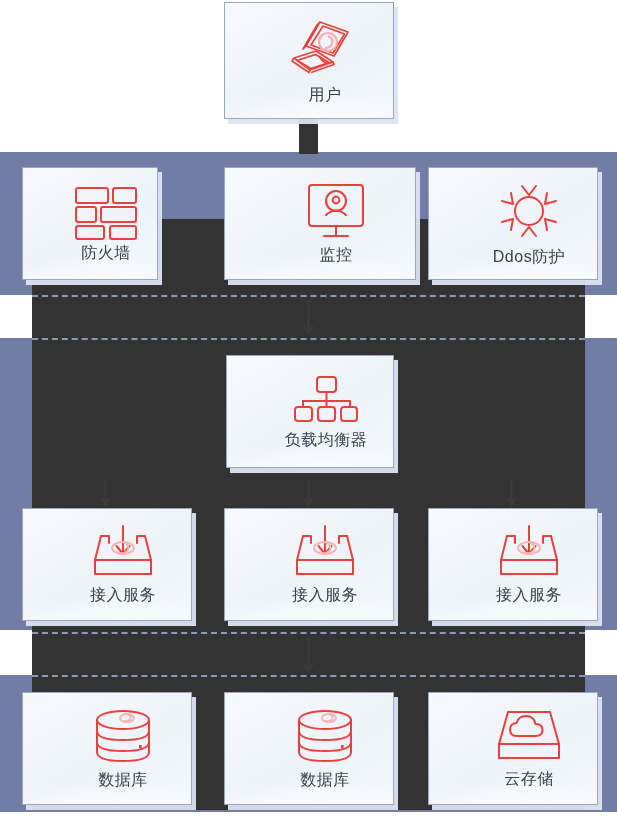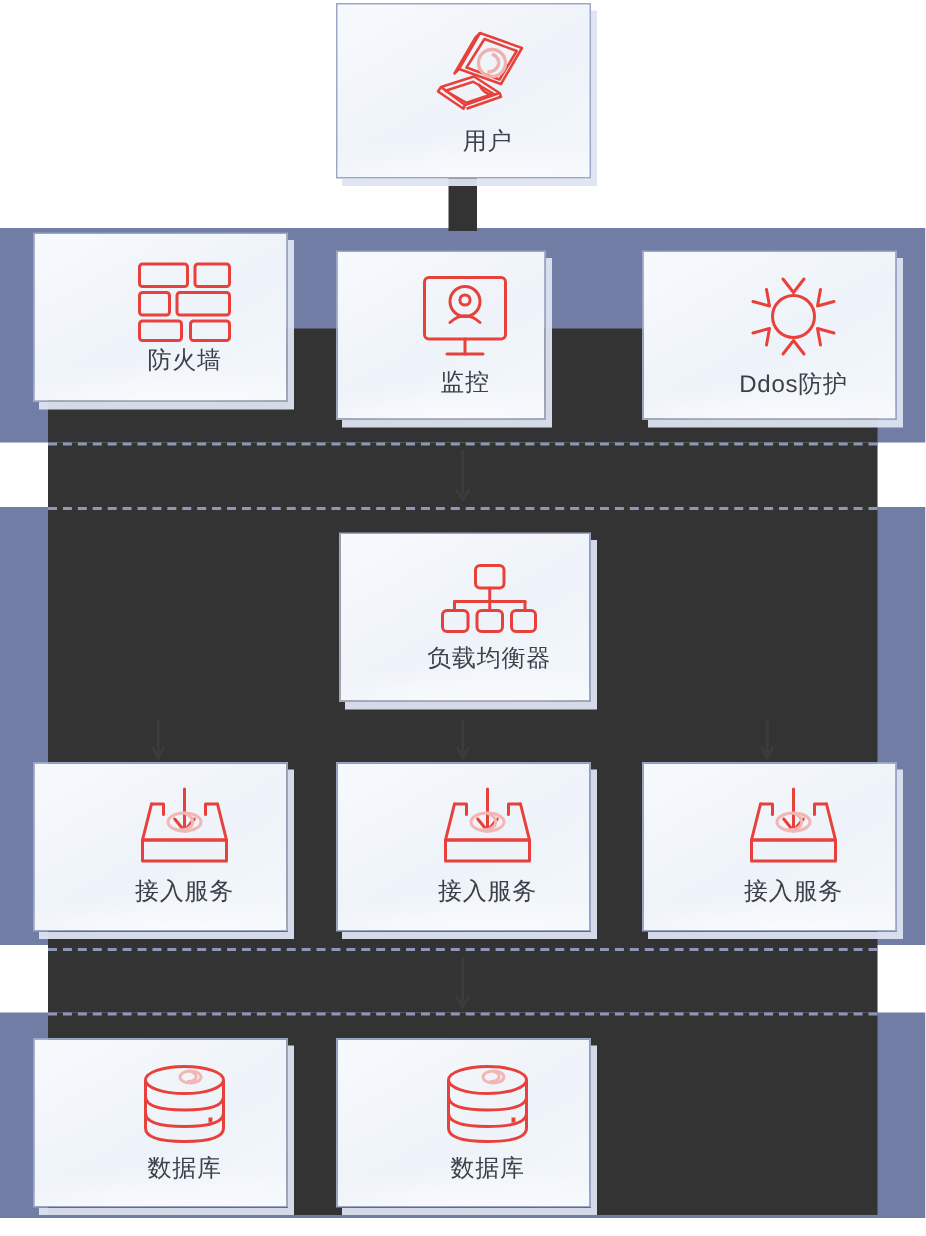--- a/index.html
+++ b/index.html
@@ -104,37 +104,37 @@
           <path d="M8 40 L6 43 L23 54.5 L24 52"></path>
           <path d="M47 44 L48 46.5 L25 54.5"></path>
         </g>
         <circle cx="42" cy="24" r="9" fill="none" stroke="#f0b0ae" stroke-width="2.2"></circle>
         <path d="M42 18 q6 3 4 8 q-2 4 -7 4" fill="none" stroke="#f0b0ae" stroke-width="2.2"></path>
       </svg>
     </span>
     <span class="lbl">用户</span>
   </div>
 
-  <div class="card" style="left:22px;top:155px;width:170px;height:113px;font-family:Liberation Serif, serif;">
+  <div class="card" style="left:22px;top:167px;width:136px;height:113px;font-family:Liberation Serif, serif;">
     <span class="ic">
       <svg width="64" height="50" viewBox="0 0 64 50">
         <g fill="none" stroke="#e8413c" stroke-width="2" rx="2">
           <rect x="2" y="2" width="32" height="15" rx="2"></rect>
           <rect x="39" y="2" width="23" height="15" rx="2"></rect>
           <rect x="2" y="21" width="20" height="15" rx="2"></rect>
           <rect x="27" y="21" width="35" height="15" rx="2"></rect>
           <rect x="2" y="40" width="28" height="13" rx="2"></rect>
           <rect x="36" y="40" width="26" height="13" rx="2"></rect>
         </g>
       </svg>
     </span>
     <span class="lbl">防火墙</span>
   </div>
 
-  <div class="card" style="left:224px;top:167px;width:140px;height:113px;font-family:Liberation Mono, monospace;">
+  <div class="card" style="left:224px;top:167px;width:192px;height:113px;font-family:Liberation Mono, monospace;">
     <span class="ic">
       <svg width="58" height="56" viewBox="0 0 58 56">
         <g fill="none" stroke="#e8413c" stroke-width="2" stroke-linecap="round">
           <rect x="2" y="2" width="54" height="41" rx="3"></rect>
           <circle cx="29" cy="18" r="10"></circle>
           <circle cx="29" cy="17" r="3.4"></circle>
           <path d="M19 32 q10 -9 20 0"></path>
           <path d="M29 43 L29 53"></path>
           <path d="M17 53 L41 53"></path>
         </g>
@@ -258,14 +258,26 @@
           <path d="M3 33 q0 9 26 9 q26 0 26 -9"></path>
         </g>
         <ellipse cx="33" cy="9" rx="7" ry="4" fill="none" stroke="#f2b6b4" stroke-width="2"></ellipse>
         <path d="M33 5 q5 2 3.5 5 q-2 2.5 -6 2" fill="none" stroke="#f2b6b4" stroke-width="2"></path>
         <rect x="45" y="36" width="2.6" height="3.4" fill="#e8413c" stroke="none"></rect>
       </svg>
     </span>
     <span class="lbl">数据库</span>
   </div>
 
+  <div class="card" style="left:428px;top:692px;width:170px;height:113px;">
+    <span class="ic">
+      <svg width="64" height="52" viewBox="0 0 64 52">
+        <g fill="none" stroke="#e8413c" stroke-width="2" stroke-linejoin="round">
+          <path d="M11 2 L53 2 L62 34 L2 34 Z"></path>
+          <rect x="2" y="34" width="60" height="14"></rect>
+          <path d="M20 26 q-7 0 -7 -6.5 q0 -6 6.5 -6.5 q2 -7 9.5 -7 q8 0 9.5 8 q7 0 7 6 q0 6 -7 6 Z"></path>
+        </g>
+      </svg>
+    </span>
+    <span class="lbl">云存储</span>
+  </div>
 
 </div>
 
 </body></html>

